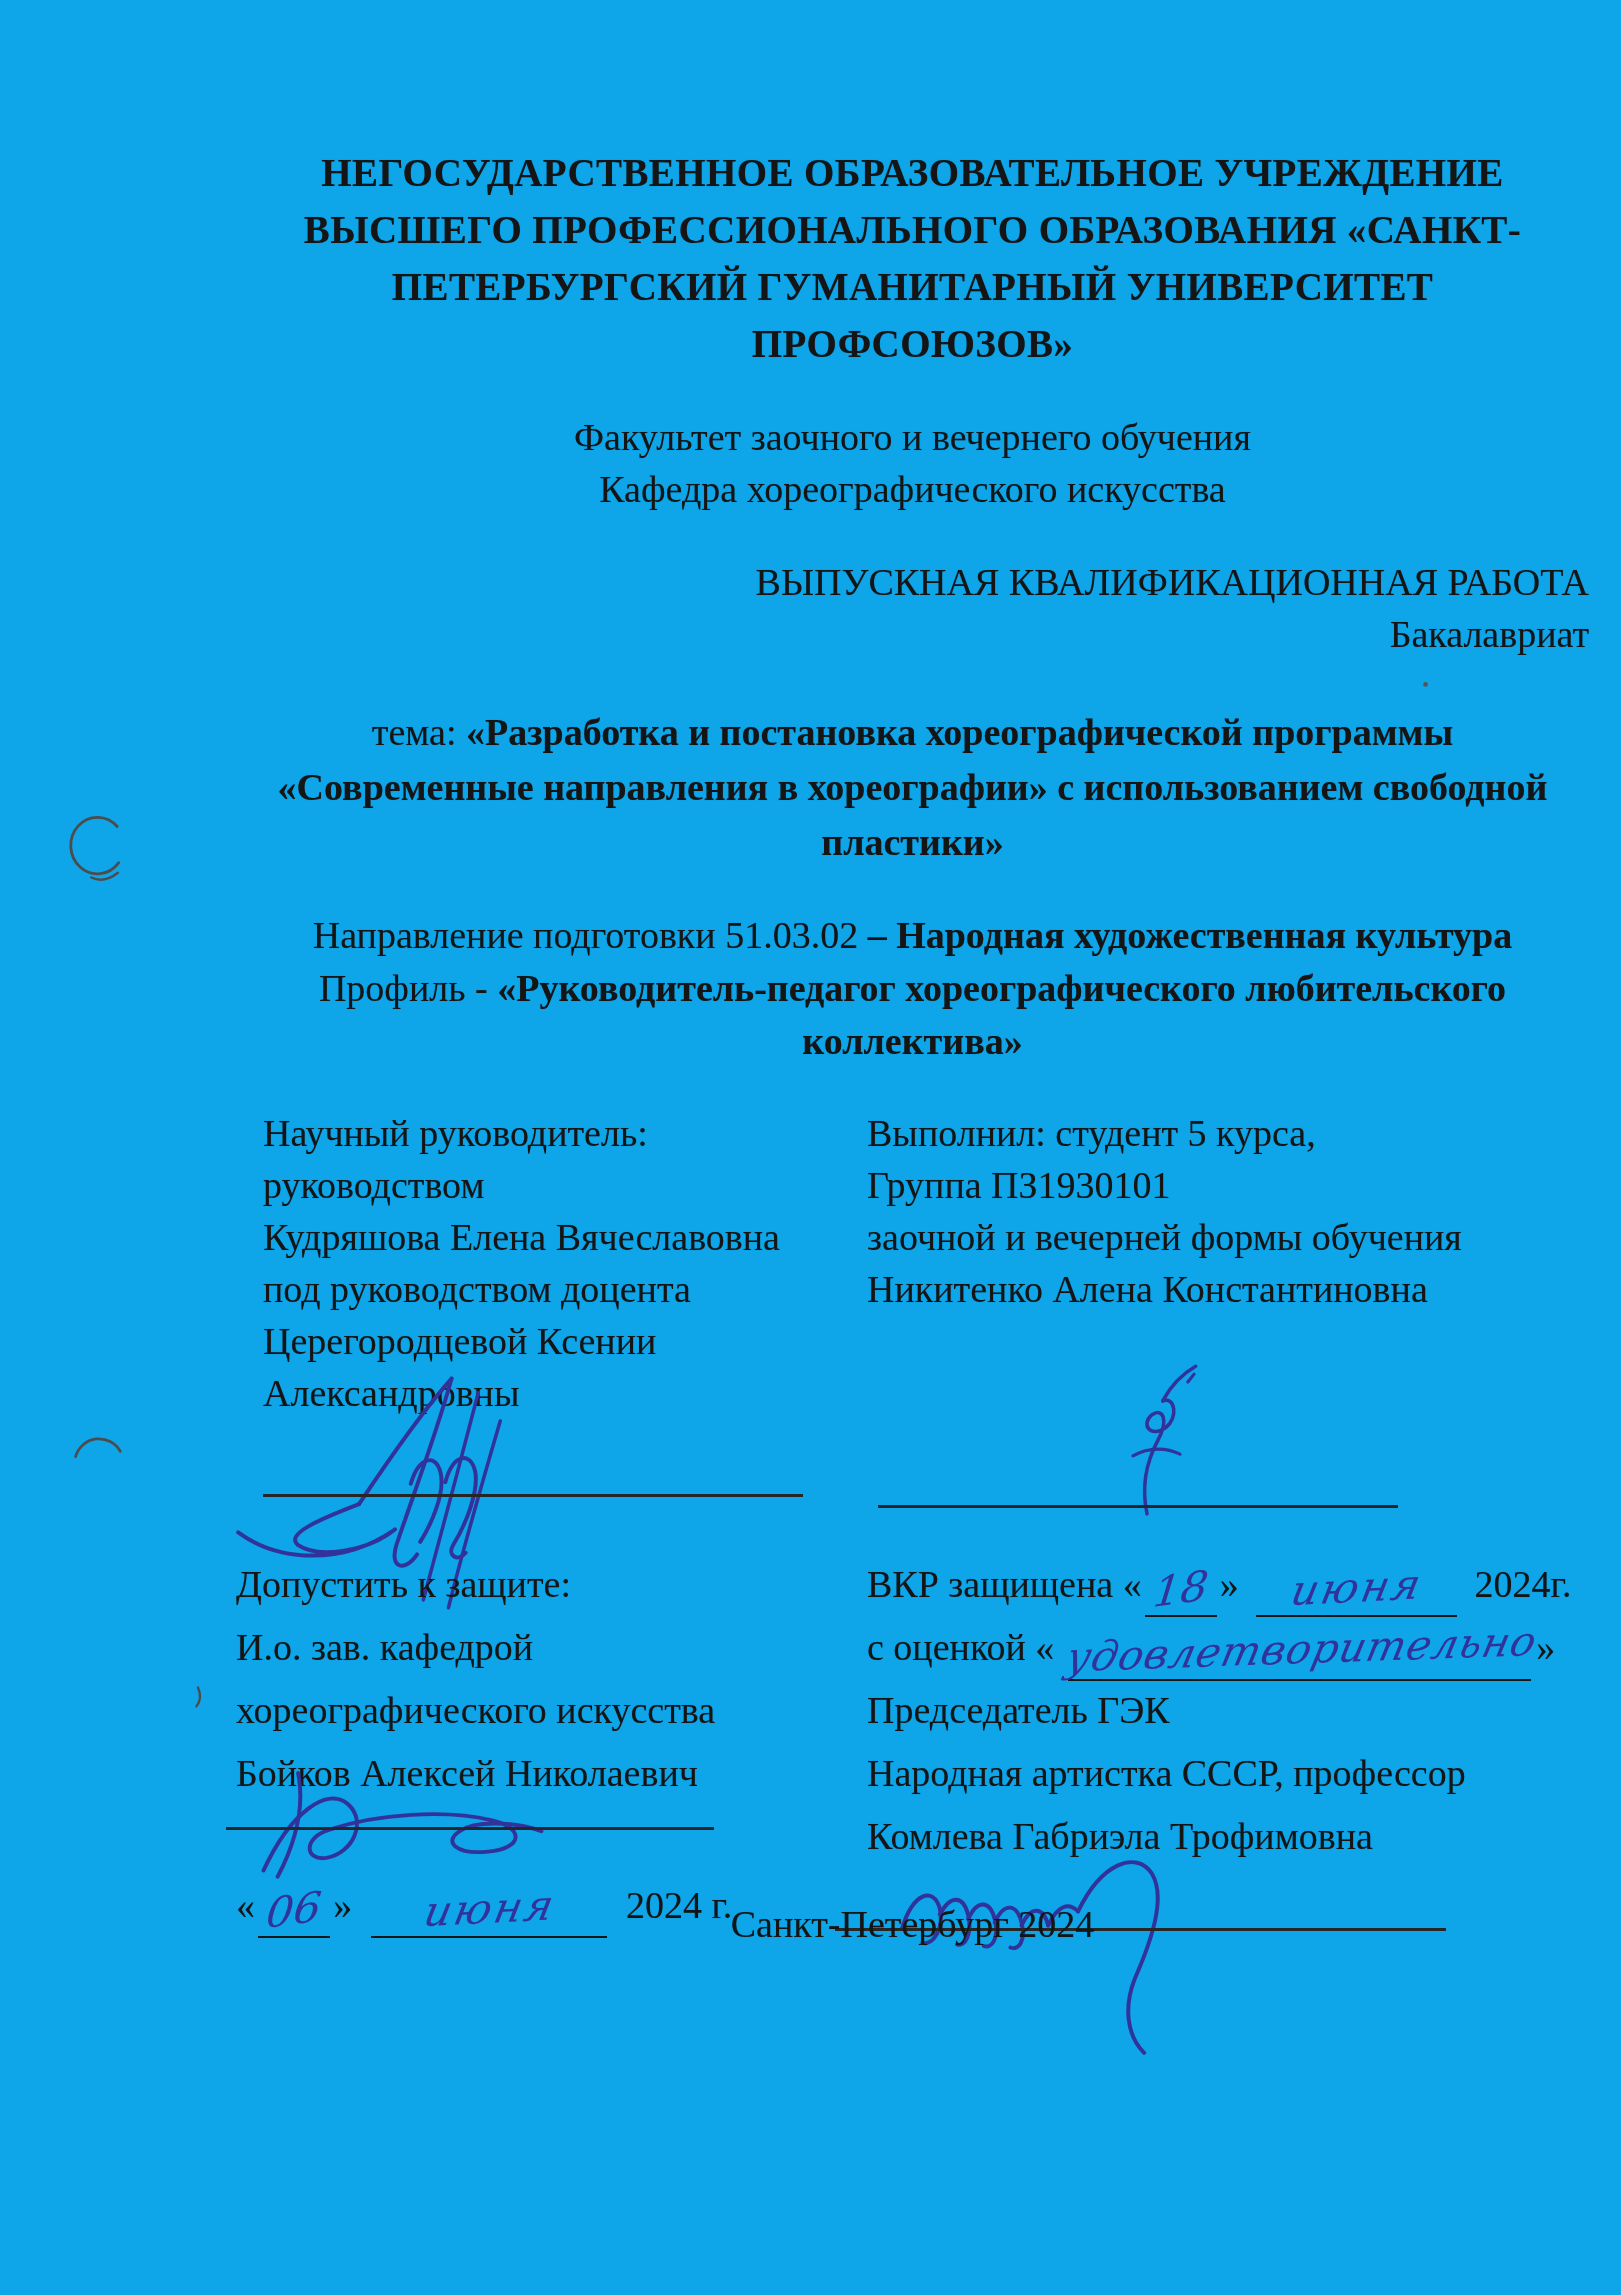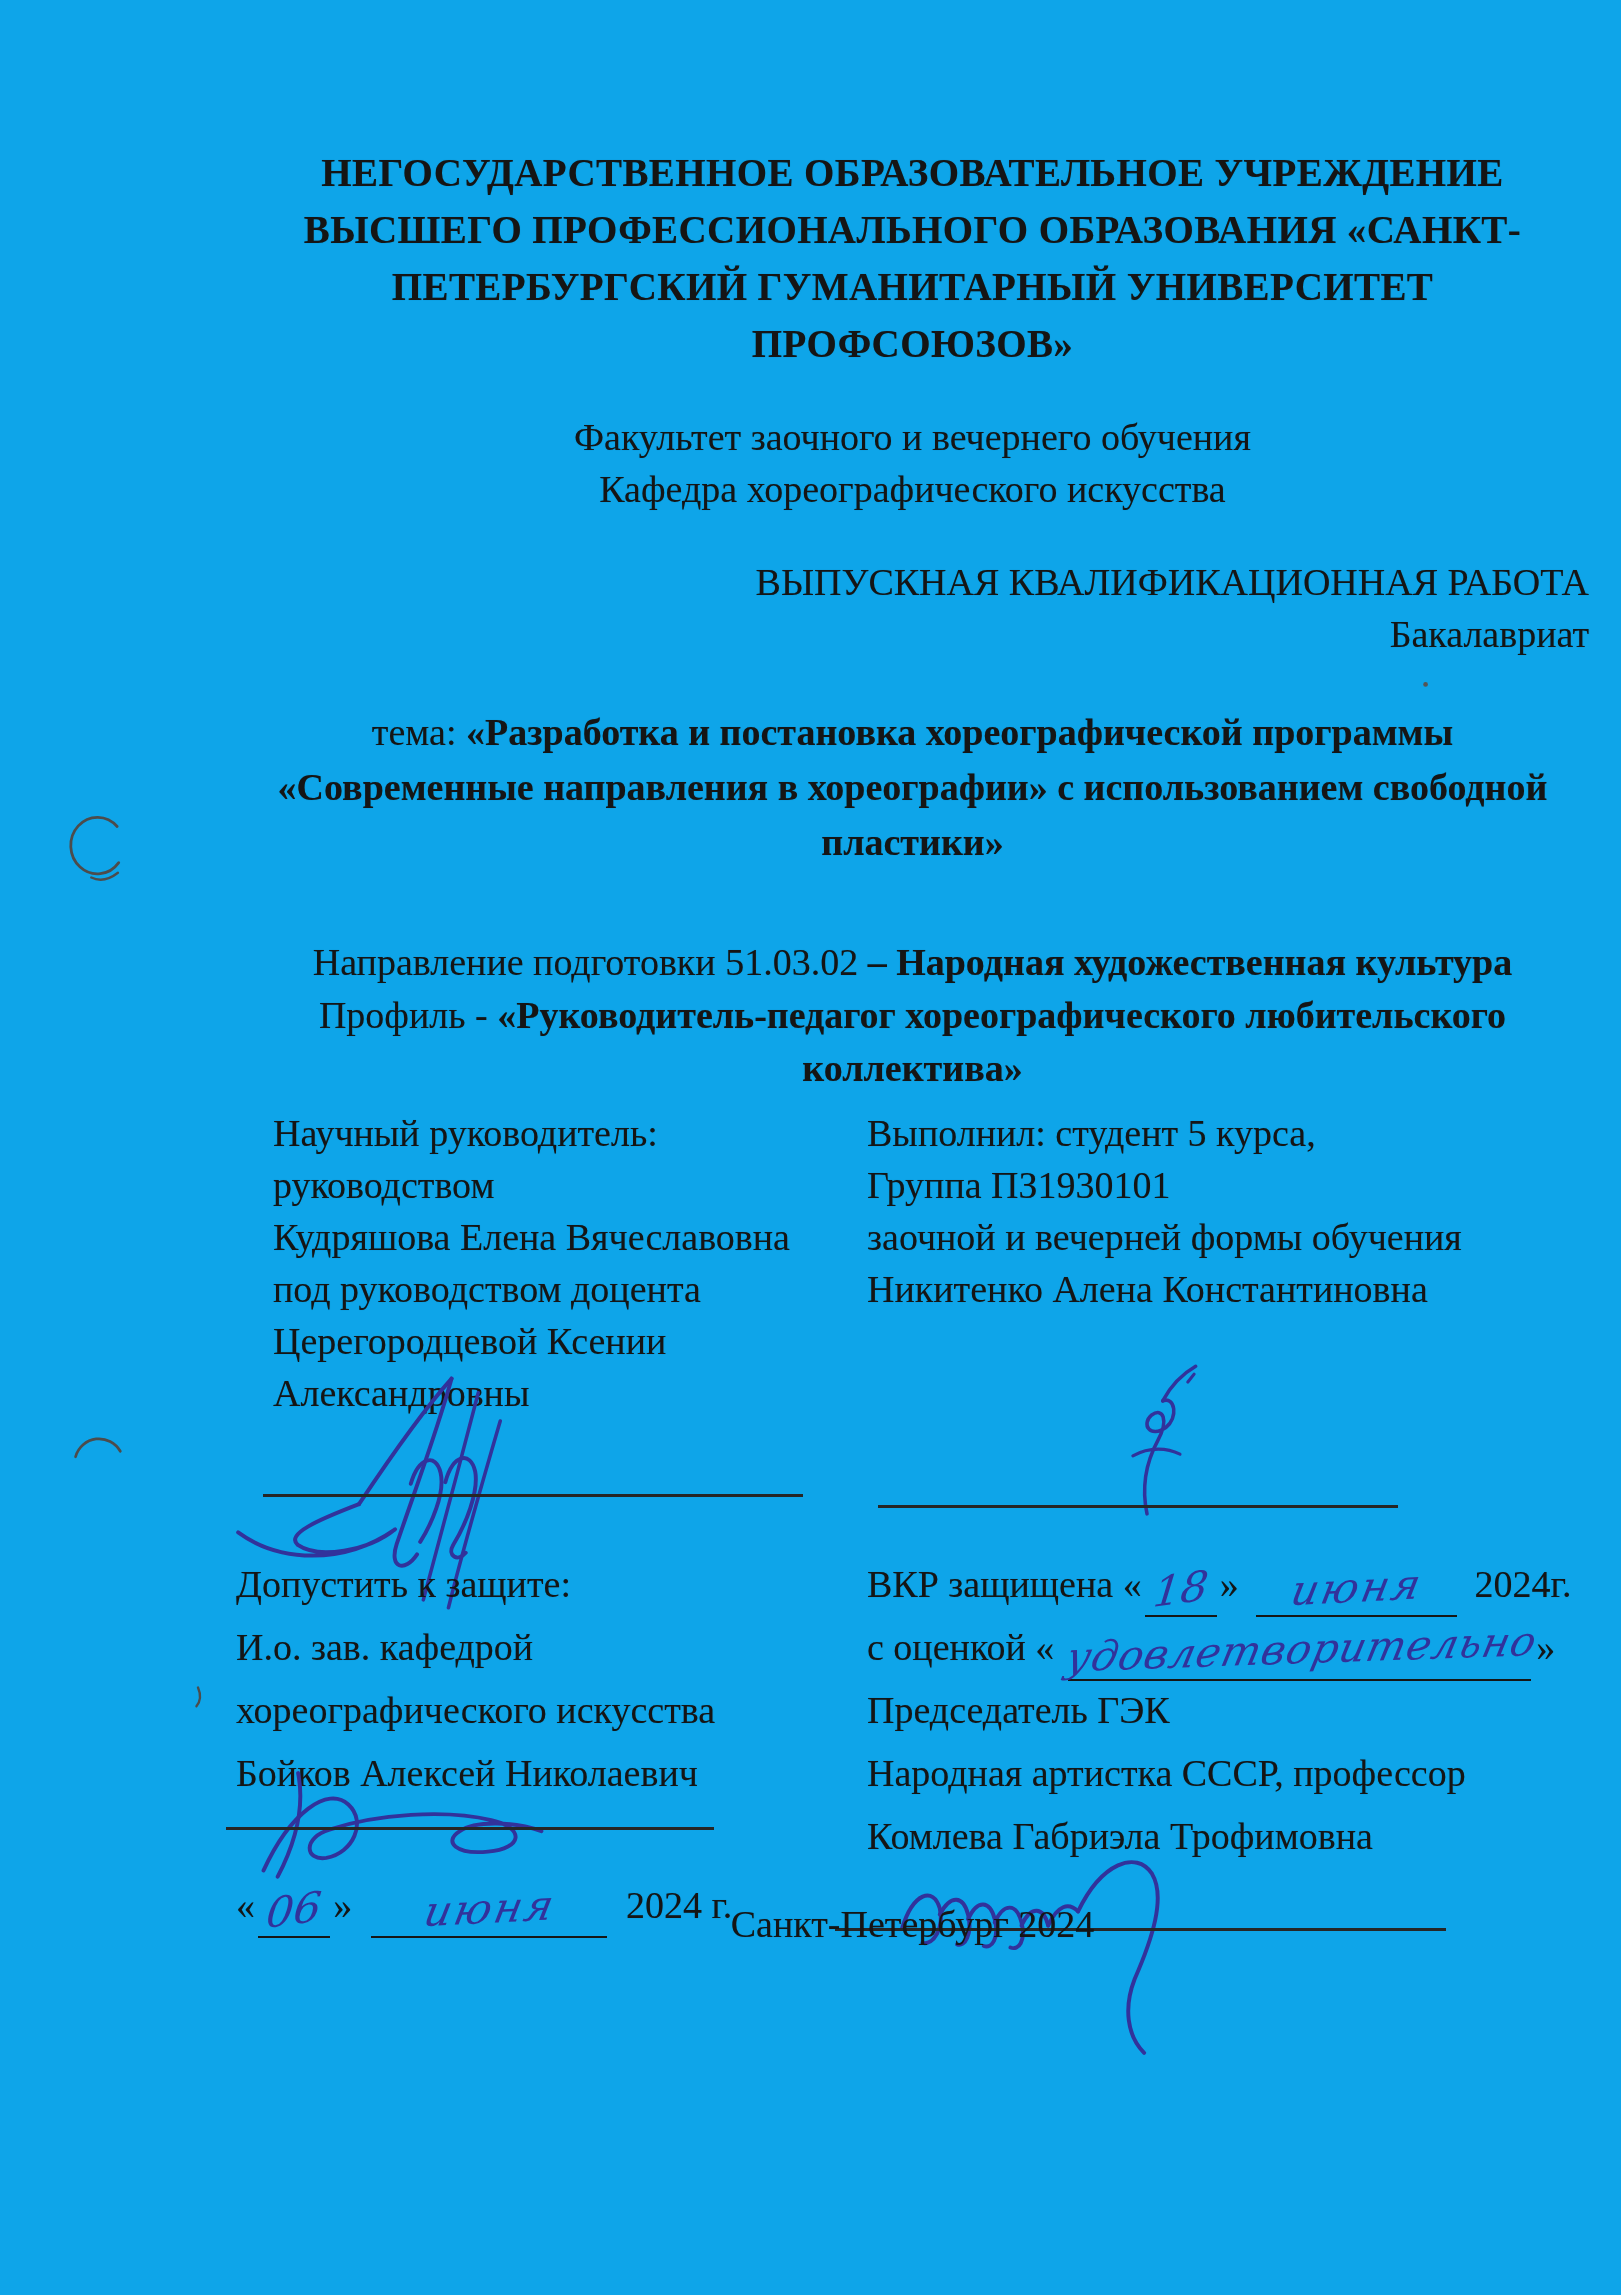--- a/index.html
+++ b/index.html
@@ -75,27 +75,27 @@
     <div>ВЫПУСКНАЯ КВАЛИФИКАЦИОННАЯ РАБОТА</div>
     <div>Бакалавриат</div>
   </div>
 
   <div class="abs center-strip t70" style="top:705px;">
     <div><span>тема: </span><span class="b">«Разработка и постановка хореографической программы</span></div>
     <div class="b">«Современные направления в хореографии» с использованием свободной</div>
     <div class="b">пластики»</div>
   </div>
 
-  <div class="abs center-strip t68" style="top:936px;">
+  <div class="abs center-strip t68" style="top:909px;">
     <div><span>Направление подготовки 51.03.02 </span><span class="b">– Народная художественная культура</span></div>
     <div><span>Профиль - </span><span class="b">«Руководитель-педагог хореографического любительского</span></div>
     <div class="b">коллектива»</div>
   </div>
 
-  <div class="abs col" style="left:273px; top:1107px; width:620px;font-family:Liberation Serif, serif;">
+  <div class="abs col" style="left:263px; top:1107px; width:620px;font-family:Liberation Serif, serif;">
     <div>Научный руководитель:</div>
     <div>руководством</div>
     <div>Кудряшова Елена Вячеславовна</div>
     <div>под руководством доцента</div>
     <div>Церегородцевой Ксении</div>
     <div>Александровны</div>
   </div>
 
   <div class="abs col" style="left:867px; top:1107px; width:707px;">
     <div>Выполнил: студент 5 курса,</div>

